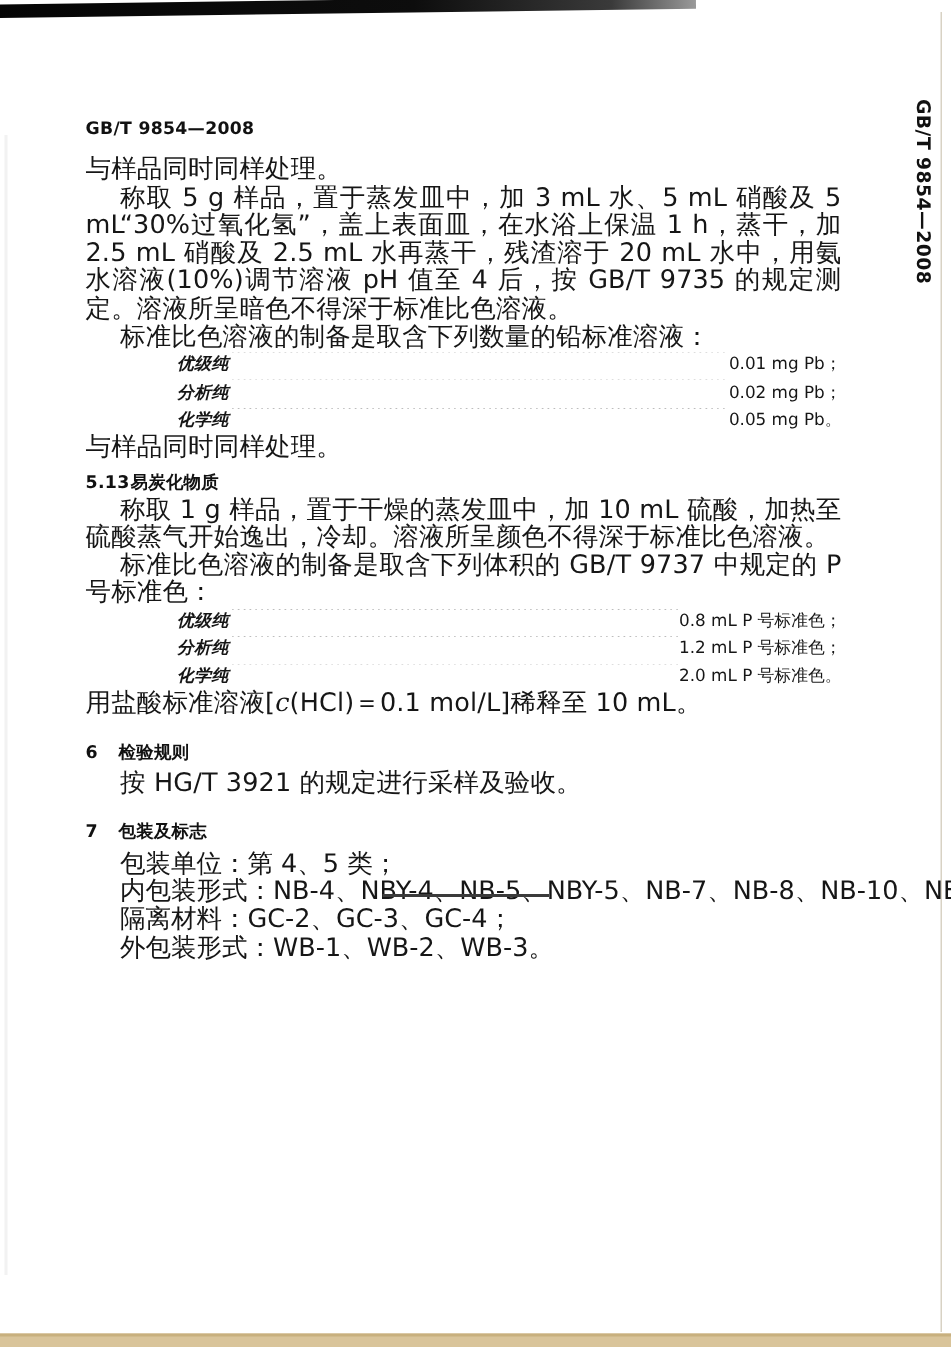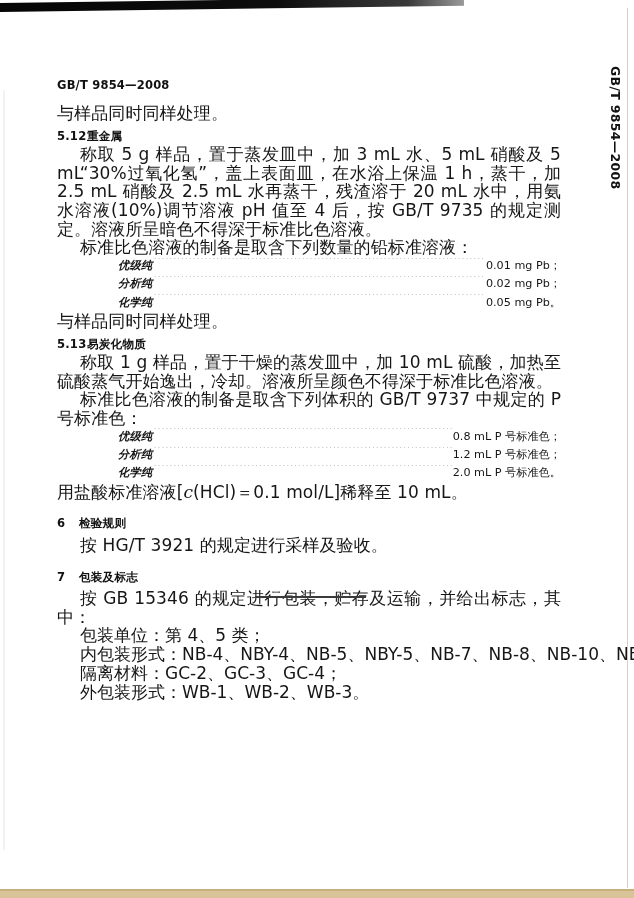--- a/index.html
+++ b/index.html
@@ -212,23 +212,20 @@
   <div class="page-right-rule"></div>
 
   <div class="side-std-number">GB/T 9854—2008</div>
 
   <div class="std-header">GB/T 9854—2008</div>
 
   <div class="body-block">
 
     <p class="para flush">与样品同时同样处理。</p>
 
-    <h4 class="section-heading">
-      <span class="num">5.12</span><span>重金属</span>
-    </h4>
 
     <p class="para indent">称取 5 g 样品，置于蒸发皿中，加 3 mL 水、5 mL 硝酸及 5 mL“30%过氧化氢”，盖上表面皿，在水浴上保温 1 h，蒸干，加 2.5 mL 硝酸及 2.5 mL 水再蒸干，残渣溶于 20 mL 水中，用氨水溶液(10%)调节溶液 pH 值至 4 后，按 GB/T 9735 的规定测定。溶液所呈暗色不得深于标准比色溶液。</p>
 
     <p class="para indent">标准比色溶液的制备是取含下列数量的铅标准溶液：</p>
 
     <ul class="leader-list">
       <li>
         <span class="lbl">优级纯</span>
         <span class="dots"></span>
         <span class="val">0.01 mg Pb；</span>
@@ -278,21 +275,20 @@
     <h4 class="section-heading major">
       <span class="num">6</span><span>检验规则</span>
     </h4>
     <div class="body-gap-sm"></div>
     <p class="para indent">按 HG/T 3921 的规定进行采样及验收。</p>
 
     <h4 class="section-heading major">
       <span class="num">7</span><span>包装及标志</span>
     </h4>
     <div class="body-gap-sm"></div>
-    <p class="para indent">按 GB 15346 的规定进行包装，贮存及运输，并给出标志，其中：</p>
 
     <ul class="plain-lines" style="padding-left:23px;">
       <li>包装单位：第 4、5 类；</li>
       <li>内包装形式：NB-4、NBY-4、NB-5、NBY-5、NB-7、NB-8、NB-10、NB-11、NB-13、NB-15；</li>
       <li>隔离材料：GC-2、GC-3、GC-4；</li>
       <li>外包装形式：WB-1、WB-2、WB-3。</li>
     </ul>
   </div>
 
   <div class="end-rule"></div>

